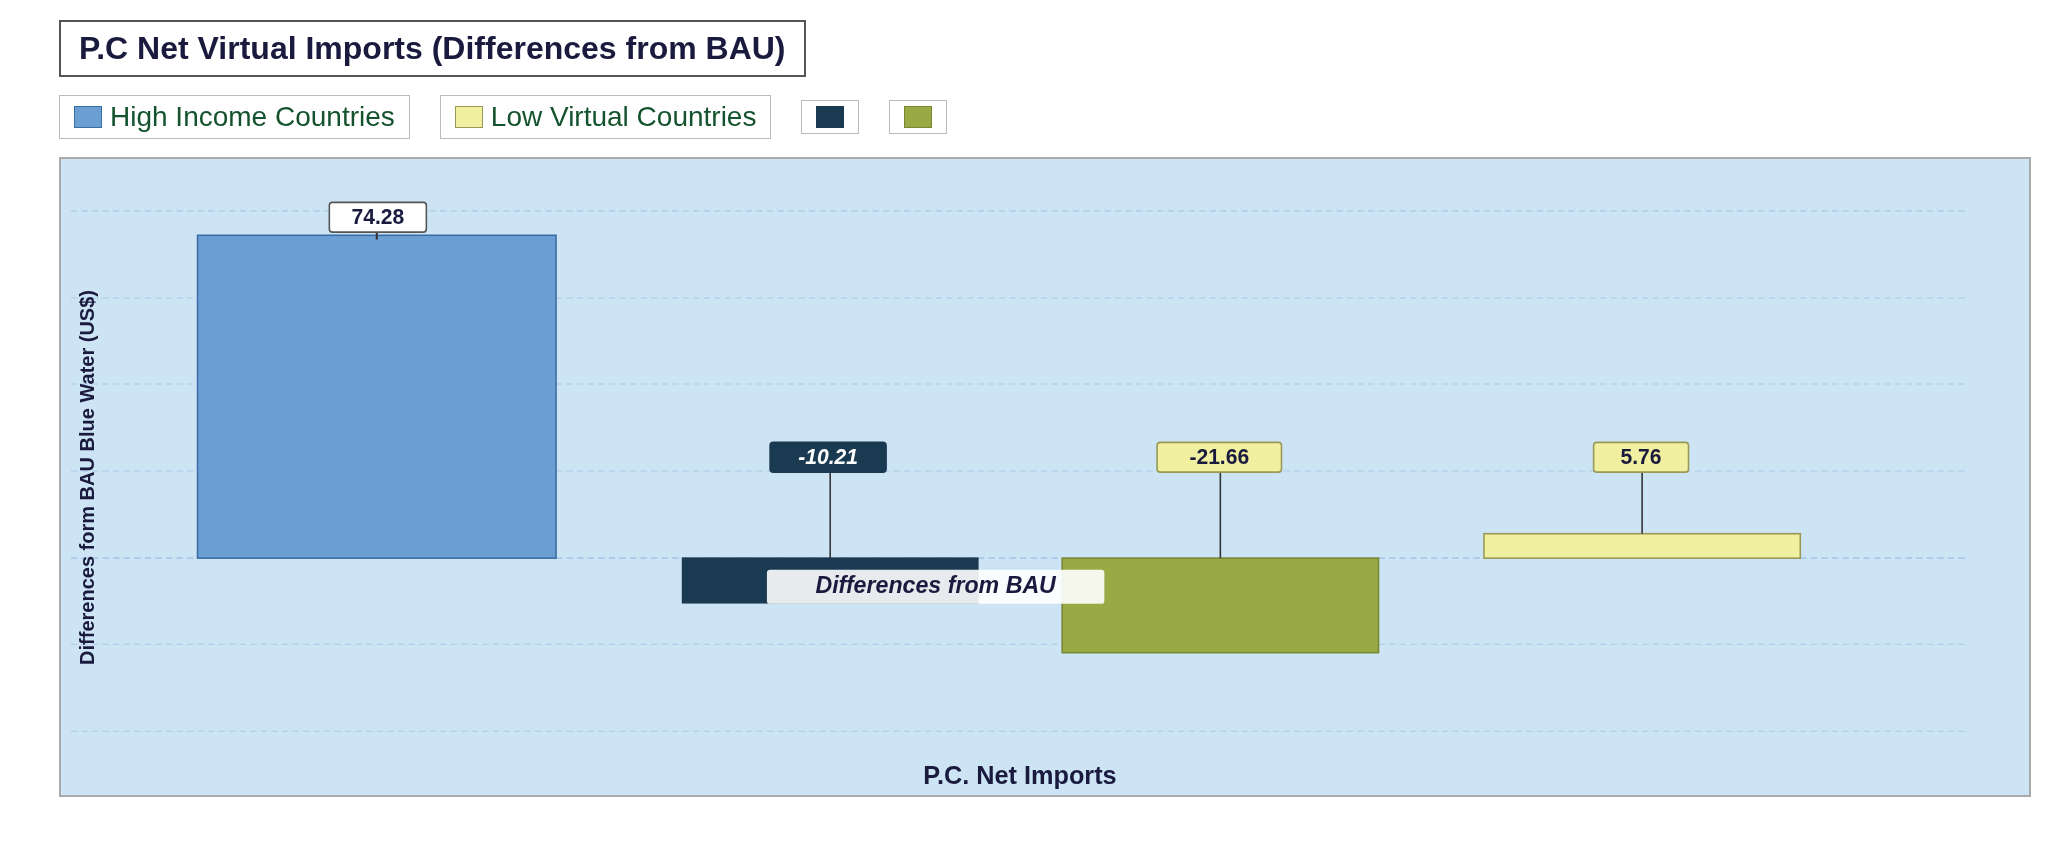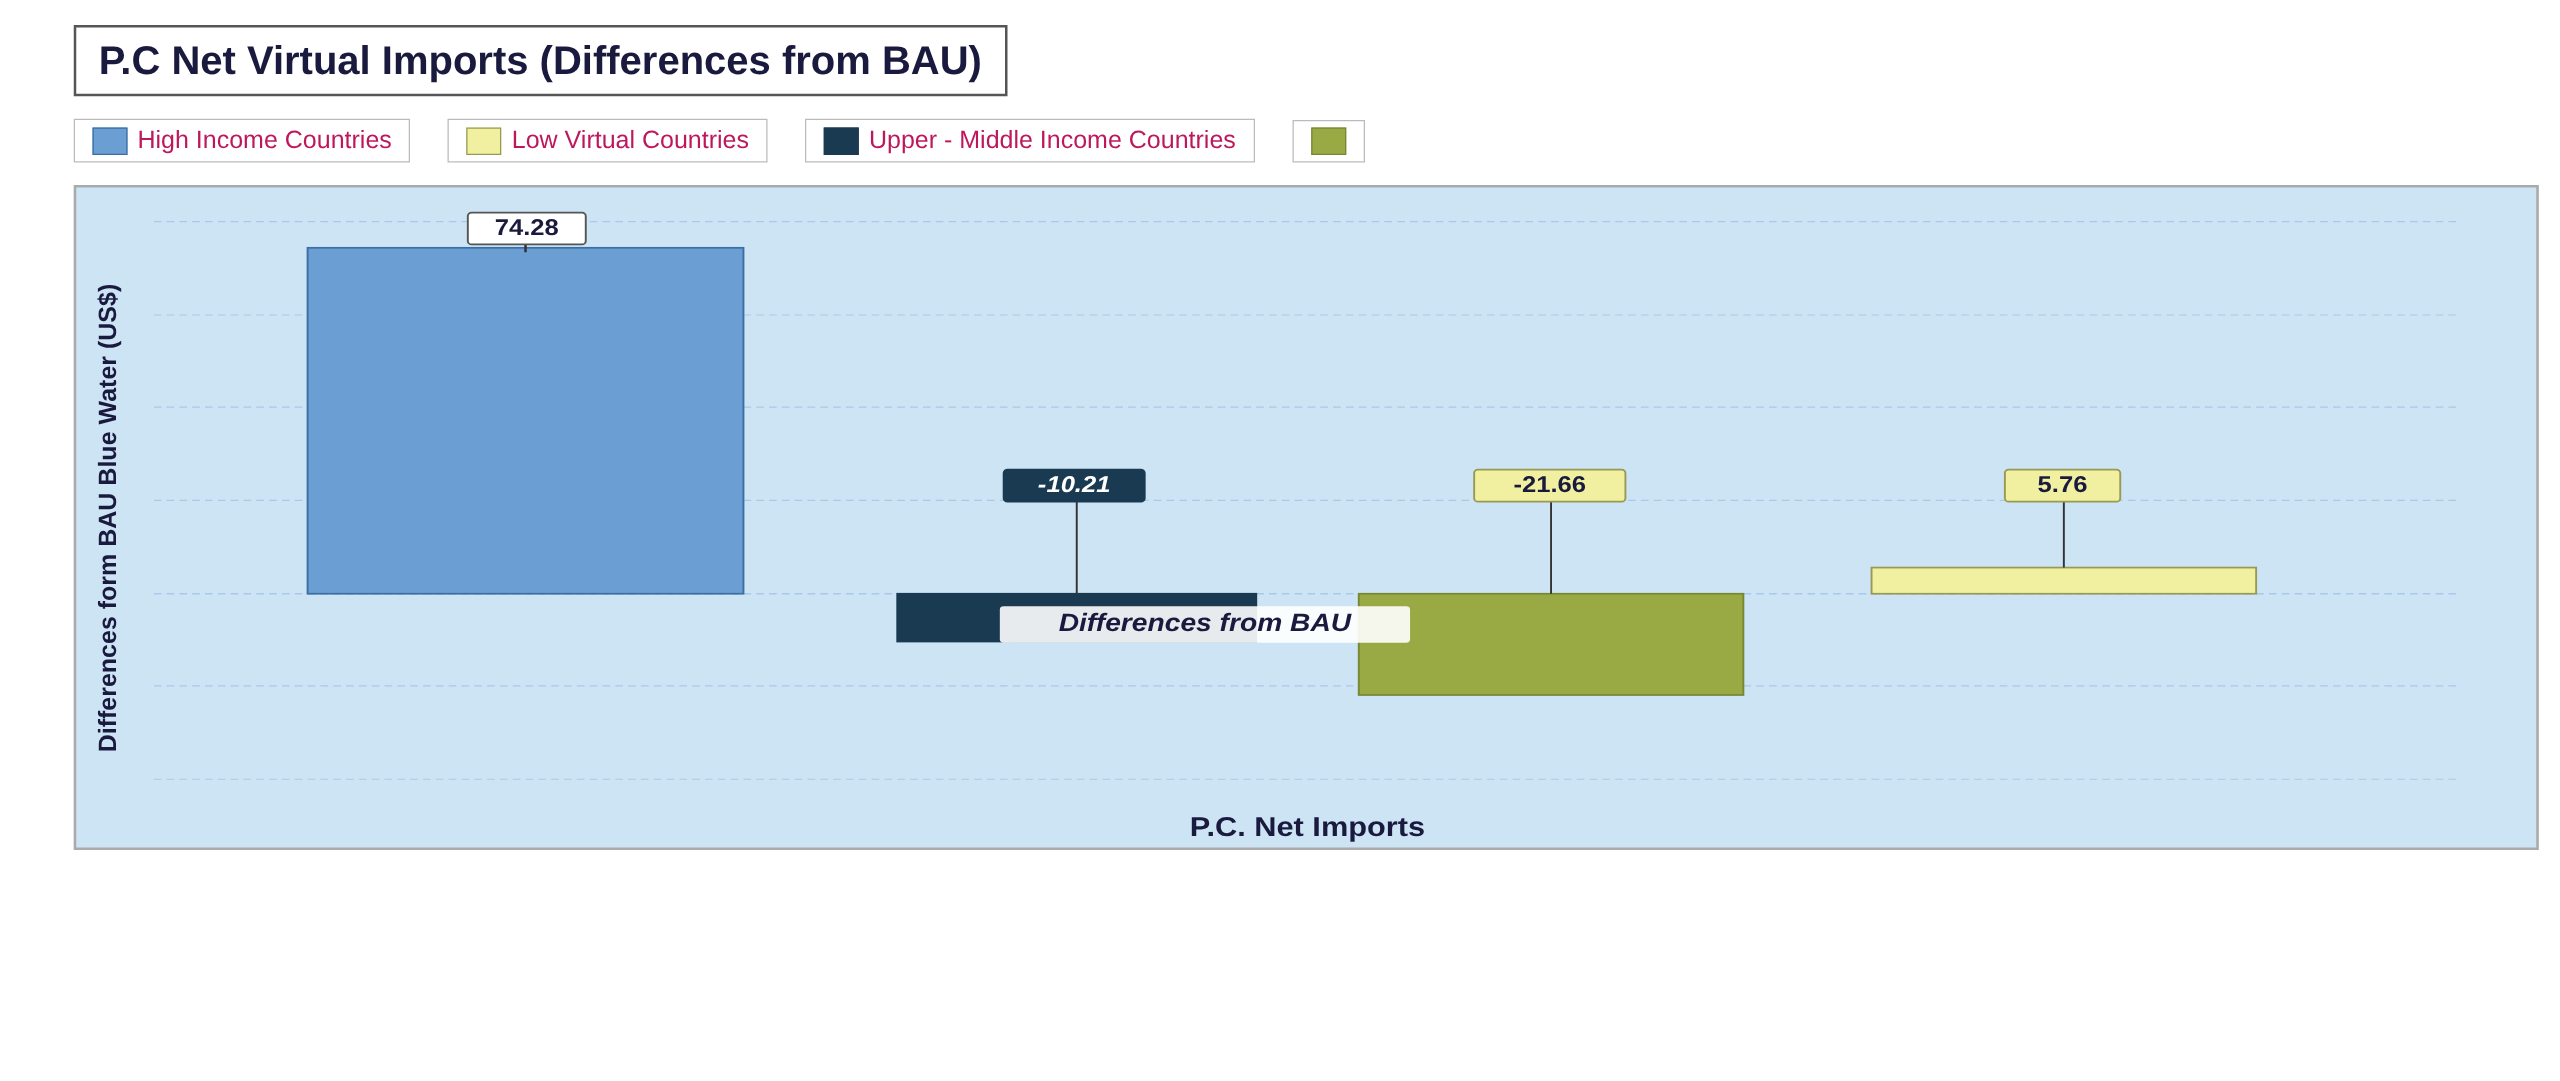--- a/index.html
+++ b/index.html
@@ -35,39 +35,40 @@
     .legend {
       display: flex;
       gap: 30px;
       margin-bottom: 18px;
       align-items: center;
     }
     .legend-item {
       display: flex;
       align-items: center;
       gap: 8px;
-      font-size: 20px;
-      color: #be185d;
+      font-size: 28px;
+      color: #14532d;
       border: 1.5px solid #bbb;
       padding: 5px 14px;
       background: #fff;
     }
     .legend-swatch {
       width: 28px;
       height: 22px;
       border: 1.5px solid #888;
       flex-shrink: 0;
     }
     .chart-area {
       border: 2px solid #aaa;
       background: #cde4f5;
       width: 100%;
-      height: 532px;
+      height: 640px;
       position: relative;
       display: flex;
+      flex-direction: column;
     }
     .y-axis-label {
       writing-mode: vertical-rl;
       text-orientation: mixed;
       transform: rotate(180deg);
       font-size: 20px;
       color: #1a1a3e;
       font-weight: bold;
       display: flex;
       align-items: center;
@@ -97,21 +98,20 @@
     <div class="legend-item">
       <div class="legend-swatch" style="background:#6b9fd4; border-color:#3a6ea5;"></div>
       <span>High Income Countries</span>
     </div>
     <div class="legend-item">
       <div class="legend-swatch" style="background:#f0f0a0; border-color:#999955;"></div>
       <span>Low Virtual Countries</span>
     </div>
     <div class="legend-item">
       <div class="legend-swatch" style="background:#1a3a52; border-color:#1a3a52;"></div>
-      <span>Upper - Middle Income Countries</span>
     </div>
     <div class="legend-item">
       <div class="legend-swatch" style="background:#99aa44; border-color:#778833;"></div>
     </div>
   </div>
 
   <div class="chart-area">
     <div class="y-axis-label"></div>
     <div class="chart-inner">
 

